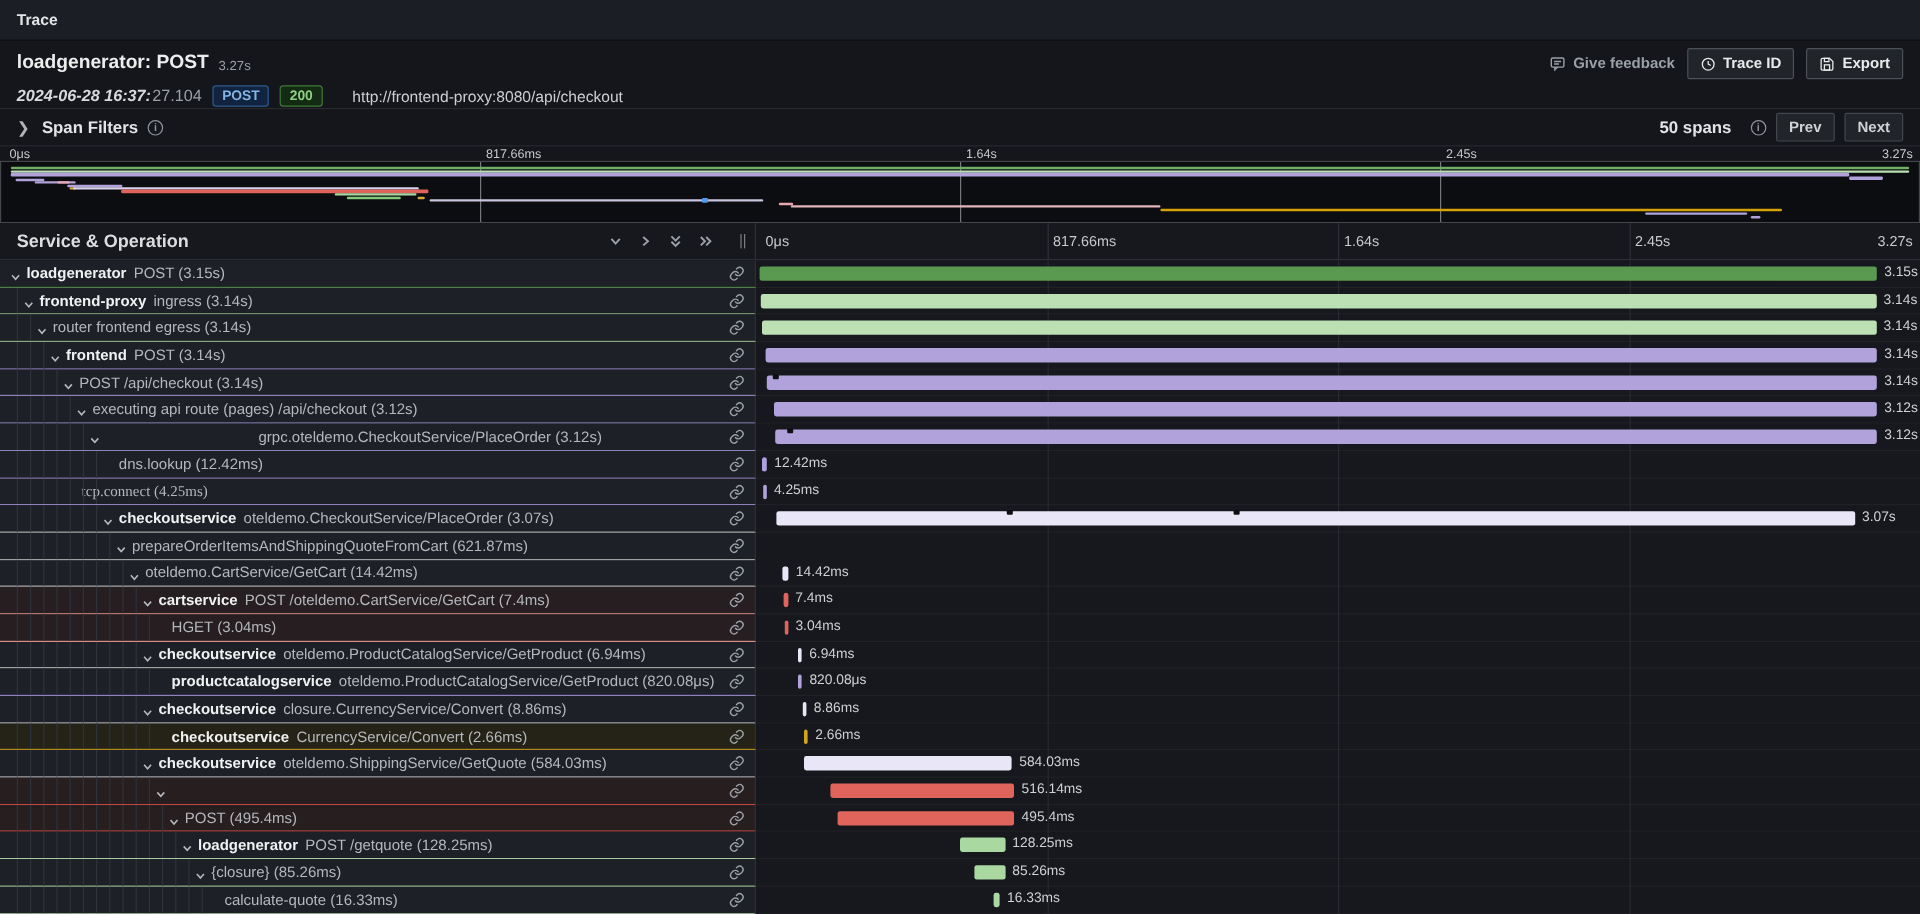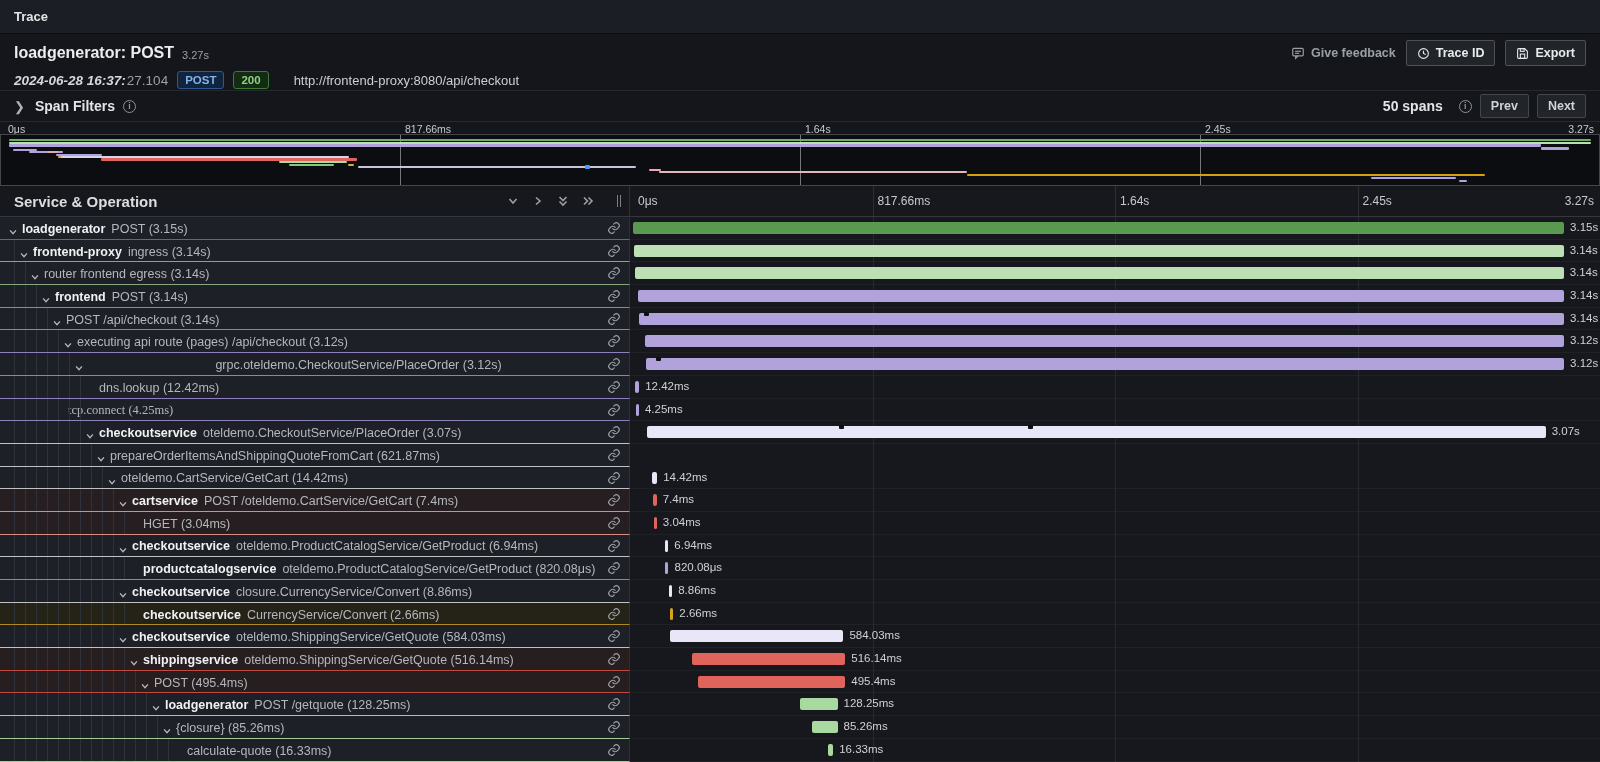--- a/index.html
+++ b/index.html
@@ -643,21 +643,20 @@
           <span class="guide" style="left: 58px;"></span>
           <span class="guide" style="left: 69px;"></span>
           <span class="guide" style="left: 80px;"></span>
           <span class="guide" style="left: 91px;"></span>
           <span class="guide" style="left: 102px;"></span>
           <span class="guide" style="left: 113px;"></span>
           <span class="guide" style="left: 124px;"></span>
           <span class="row-chevron" style="left: 129px;"><svg width="10" height="10" viewBox="0 0 12 12" fill="none" stroke="currentColor" stroke-width="1.6">
               <path d="M2.5 4 L6 8 L9.5 4"></path>
             </svg></span>
-          <span style="margin-left: 143px; white-space: nowrap;"><span class="svc">shippingservice</span><span class="op">oteldemo.ShippingService/GetQuote (516.14ms)</span></span>
           <span class="link-icon"><svg width="14" height="14" viewBox="0 0 24 24" fill="none" stroke="currentColor" stroke-width="2" stroke-linecap="round">
               <path d="M10 13a5 5 0 0 0 7.5.5l2.5-2.5a5 5 0 0 0-7-7l-1.5 1.5"></path>
               <path d="M14 11a5 5 0 0 0-7.5-.5L4 13a5 5 0 0 0 7 7l1.5-1.5"></path>
             </svg></span>
         </div>
         <div class="row-right">
           <div class="bar" style="left: 6.4%; width: 15.8%; background: rgb(224, 100, 92);"></div>
           <span class="bar-label" style="left: calc(22.2% + 6px);">516.14ms</span>
         </div>
       </div>

